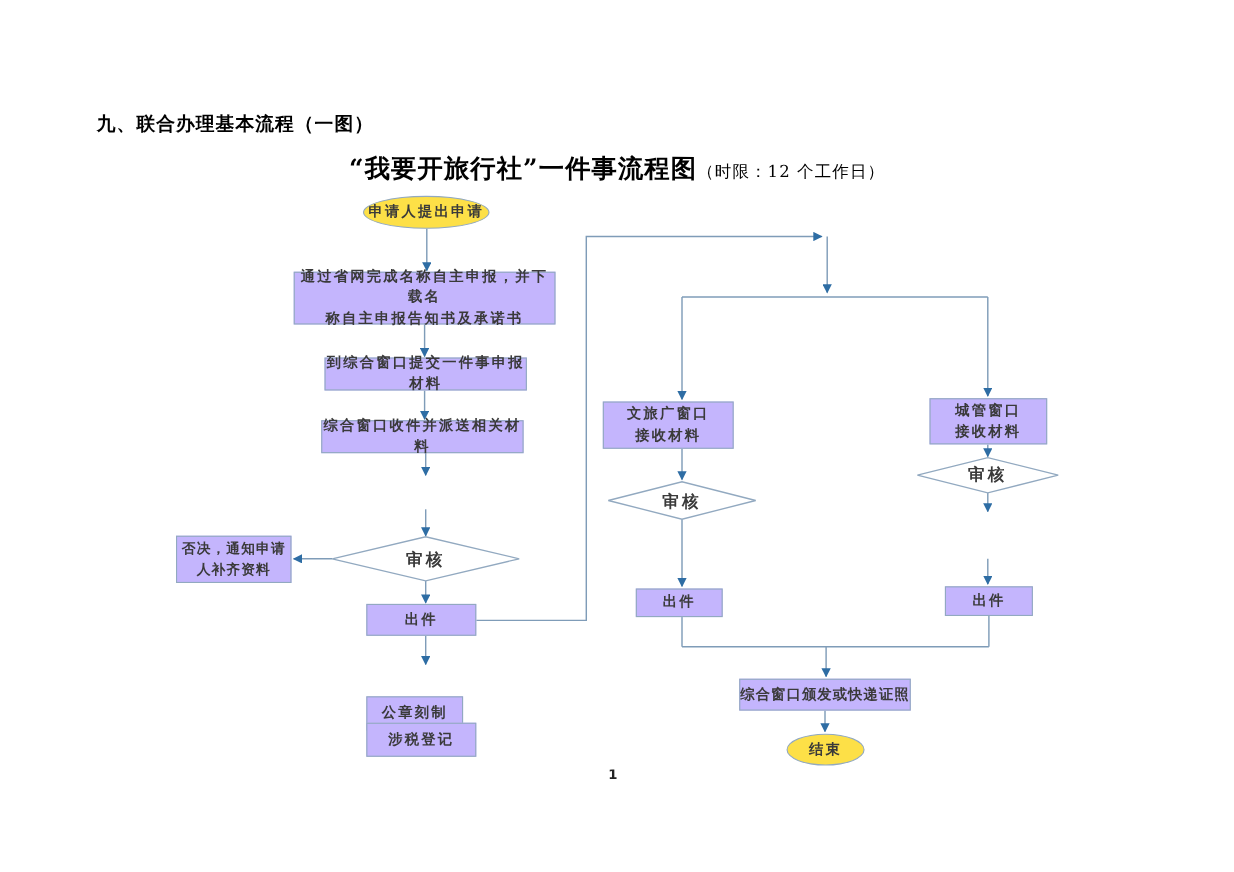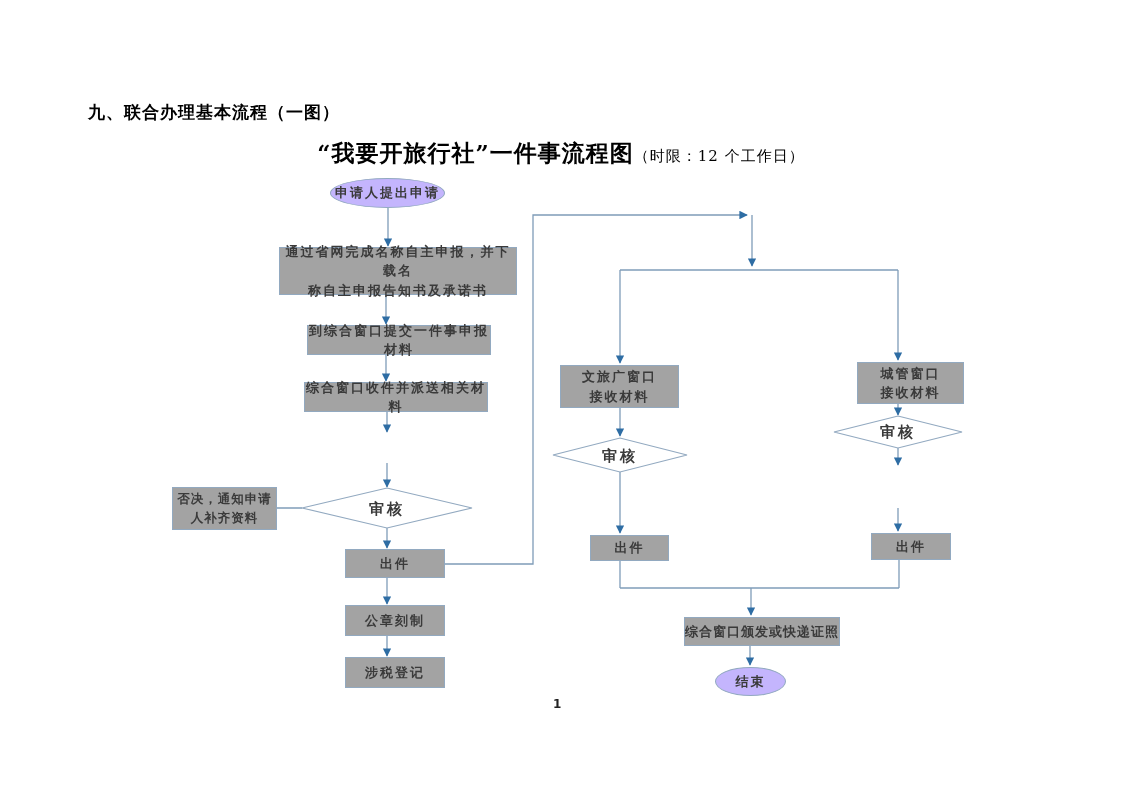--- a/index.html
+++ b/index.html
@@ -19,22 +19,22 @@
   .pageno{position:absolute;left:553px;top:697px;font-size:12px;font-weight:bold;color:#222;}
 
   svg.wires{position:absolute;left:0;top:0;width:1122px;height:793px;}
   svg.wires path.w{fill:none;stroke:var(--line);stroke-width:1.3px;}
   svg.wires polygon.d{fill:#ffffff;stroke:var(--border);stroke-width:1.2px;}
   svg.wires .ah{fill:var(--arrow);}
 
   .node{position:absolute;display:flex;align-items:center;justify-content:center;
     box-sizing:border-box;color:var(--text);font-weight:bold;font-size:13px;
     letter-spacing:2px;line-height:1.5;text-align:center;white-space:pre-line;}
-  .box{background:#a3a3a3;border:1px solid var(--border);margin-left:12px;}
-  .pill{background:#c4b5fd;border:1px solid var(--border);border-radius:50%;}
+  .box{background:#c4b5fd;border:1px solid var(--border);}
+  .pill{background:#fde047;border:1px solid var(--border);border-radius:50%;}
   .dlabel{position:absolute;transform:translate(-50%,-50%);color:var(--text);
     font-weight:bold;font-size:15px;letter-spacing:3px;white-space:nowrap;}
 </style>
 </head>
 <body>
 
 <div class="page">
 
   <div class="heading">九、联合办理基本流程（一图）</div>
 
@@ -93,21 +93,21 @@
   <div class="node box" style="left:292px;top:382px;width:184px;height:30px;">综合窗口收件并派送相关材料</div>
 
 
   <div class="dlabel" style="left:387px;top:509px;">审核</div>
 
   <div class="node box" style="left:160px;top:487px;width:105px;height:43px;font-size:12.5px;letter-spacing:1px;">否决，通知申请
 人补齐资料</div>
 
   <div class="node box" style="left:333px;top:549px;width:100px;height:29px;">出件</div>
 
-  <div class="node box" style="left:333px;top:605px;width:100px;height:31px;">公章刻制</div>
+  <div class="node box" style="left:333px;top:633px;width:88px;height:31px;">公章刻制</div>
 
   <div class="node box" style="left:333px;top:657px;width:100px;height:31px;">涉税登记</div>
 
   <div class="node box" style="left:548px;top:365px;width:119px;height:43px;">文旅广窗口
 接收材料</div>
 
   <div class="dlabel" style="left:620px;top:456px;">审核</div>
 
   <div class="node box" style="left:578px;top:535px;width:79px;height:26px;">出件</div>
 

